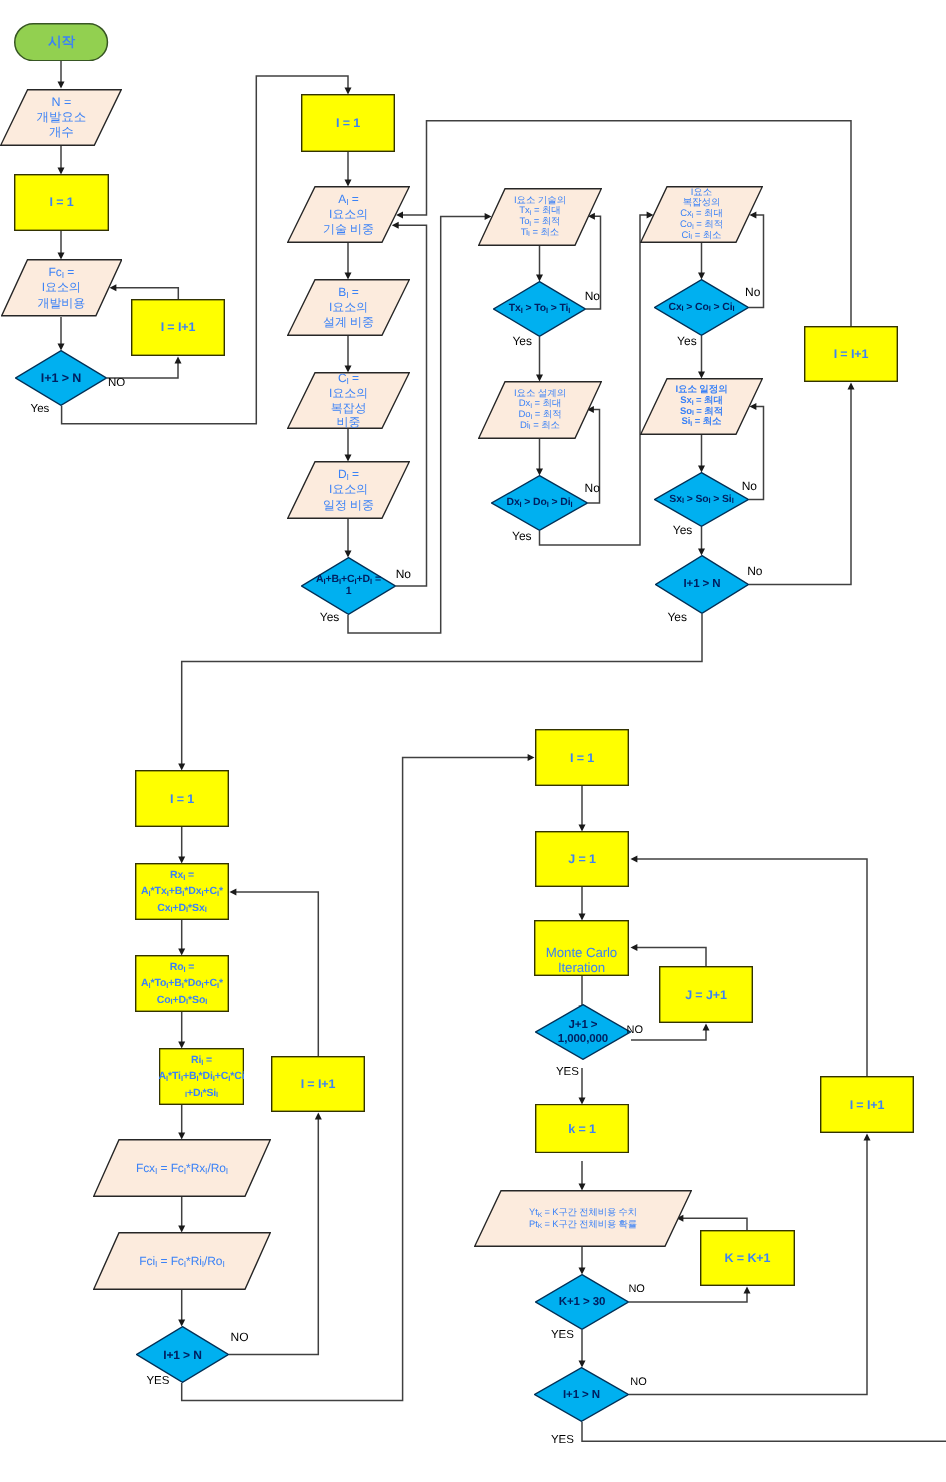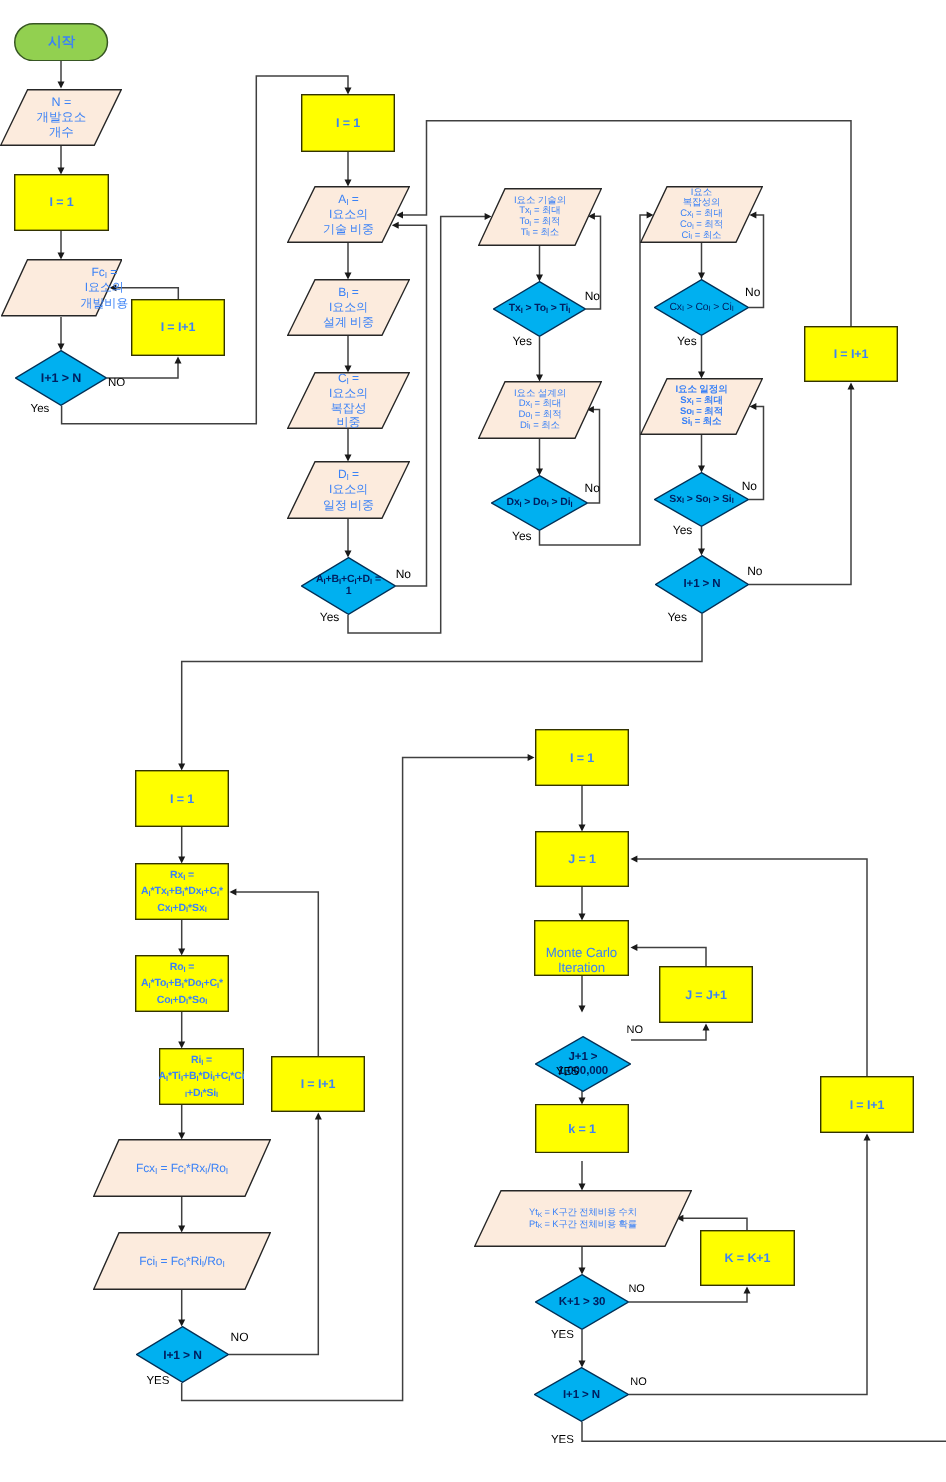--- a/index.html
+++ b/index.html
@@ -255,21 +255,21 @@
           <rect x="0.7" y="0.7" width="93.6" height="55.6" fill="#ffff00" stroke="#333300" stroke-width="1.4"></rect>
         </svg>
         <div class="lbl" style="font-size: 12.5px; font-weight: bold; line-height: 15px;">
           <span>I = 1</span>
         </div>
       </div>
       <div class="node" style="left: 0.6px; top: 259.3px; width: 121.4px; height: 57.4px;">
         <svg class="shp" viewBox="0 0 121.4 57.4" width="121.4" height="57.4" preserveAspectRatio="none">
           <polygon points="26.5,0.7 120.7,0.7 94.9,56.699999999999996 0.7,56.699999999999996" fill="#fcebdd" stroke="#262626" stroke-width="1.4"></polygon>
         </svg>
-        <div class="lbl" style="font-size: 12px; font-weight: normal; line-height: 15.5px; padding-left: 43px;">
+        <div class="lbl" style="font-size: 12px; font-weight: normal; line-height: 15.5px;">
           <span>Fc<sub>I</sub> =</span>
           <span>I요소의</span>
           <span>개발비용</span>
         </div>
       </div>
       <div class="node" style="left: 15px; top: 350px; width: 92px; height: 56px;">
         <svg class="shp" viewBox="0 0 92 56" width="92" height="56" preserveAspectRatio="none">
           <polygon points="46,0.7 91.3,28 46,55.3 0.7,28" fill="#00b0f0" stroke="#003057" stroke-width="1.4"></polygon>
         </svg>
         <div class="lbl" style="font-size: 12.5px; color: rgb(0, 32, 96); font-weight: bold; line-height: 15px;">
@@ -389,21 +389,21 @@
           <span>복잡성의</span>
           <span>Cx<sub>I</sub> = 최대</span>
           <span>Co<sub>I</sub> = 최적</span>
           <span>Ci<sub>I</sub> = 최소</span>
         </div>
       </div>
       <div class="node" style="left: 654px; top: 279px; width: 95px; height: 57px;">
         <svg class="shp" viewBox="0 0 95 57" width="95" height="57" preserveAspectRatio="none">
           <polygon points="47.5,0.7 94.3,28.5 47.5,56.3 0.7,28.5" fill="#00b0f0" stroke="#003057" stroke-width="1.4"></polygon>
         </svg>
-        <div class="lbl" style="font-size: 10.4px; color: rgb(0, 32, 96); font-weight: normal; line-height: 12px; text-align: center;">
+        <div class="lbl" style="font-size: 10.4px; color: rgb(0, 32, 96); font-weight: bold; line-height: 12px; text-align: center;">
           <span>Cx<sub>I</sub> &gt; Co<sub>I</sub> &gt; Ci<sub>I</sub></span>
         </div>
       </div>
       <div class="node" style="left: 640px; top: 378px; width: 123px; height: 57px;">
         <svg class="shp" viewBox="0 0 123 57" width="123" height="57" preserveAspectRatio="none">
           <polygon points="27,0.7 122.3,0.7 96,56.3 0.7,56.3" fill="#fcebdd" stroke="#262626" stroke-width="1.4"></polygon>
         </svg>
         <div class="lbl" style="font-size: 9.5px; font-weight: bold; line-height: 10.7px;">
           <span>I요소 일정의</span>
           <span>Sx<sub>I</sub> = 최대</span>
@@ -523,21 +523,21 @@
       </div>
       <div class="node" style="left: 534px; top: 920px; width: 95px; height: 56px;">
         <svg class="shp" viewBox="0 0 95 56" width="95" height="56" preserveAspectRatio="none">
           <rect x="0.7" y="0.7" width="93.6" height="54.6" fill="#ffff00" stroke="#333300" stroke-width="1.4"></rect>
         </svg>
         <div class="lbl" style="font-size: 13.3px; font-weight: normal; line-height: 15.5px; margin-top: 12px;">
           <span>Monte Carlo</span>
           <span>Iteration</span>
         </div>
       </div>
-      <div class="node" style="left: 535px; top: 1036px; width: 96px; height: 56px;">
+      <div class="node" style="left: 535px; top: 1004px; width: 96px; height: 56px;">
         <svg class="shp" viewBox="0 0 96 56" width="96" height="56" preserveAspectRatio="none">
           <polygon points="48,0.7 95.3,28 48,55.3 0.7,28" fill="#00b0f0" stroke="#003057" stroke-width="1.4"></polygon>
         </svg>
         <div class="lbl" style="font-size: 11.5px; color: rgb(0, 32, 96); font-weight: bold; line-height: 14px;">
           <span>J+1 &gt;</span>
           <span>1,000,000</span>
         </div>
       </div>
       <div class="node" style="left: 535px; top: 1104px; width: 94px; height: 49px;">
         <svg class="shp" viewBox="0 0 94 57" width="94" height="57" preserveAspectRatio="none">

